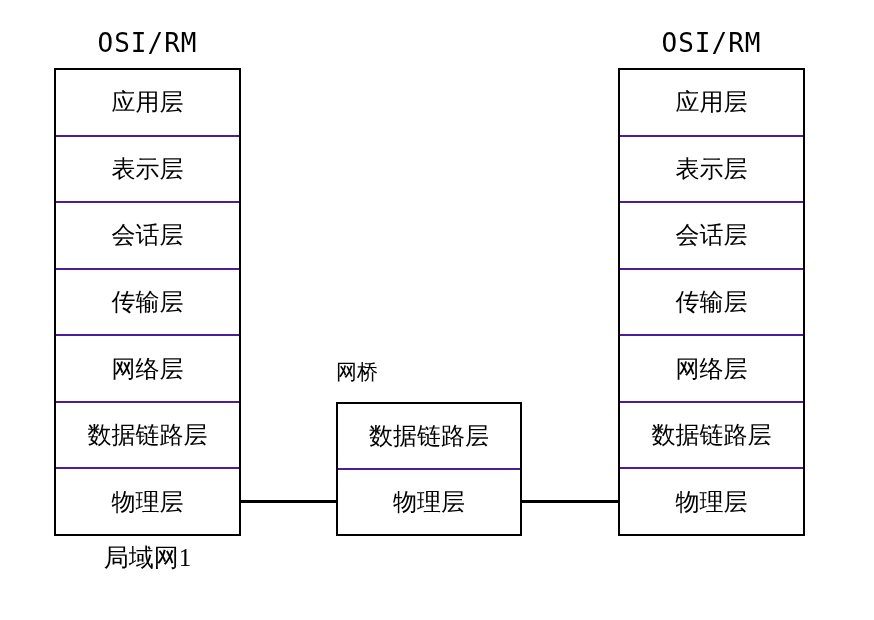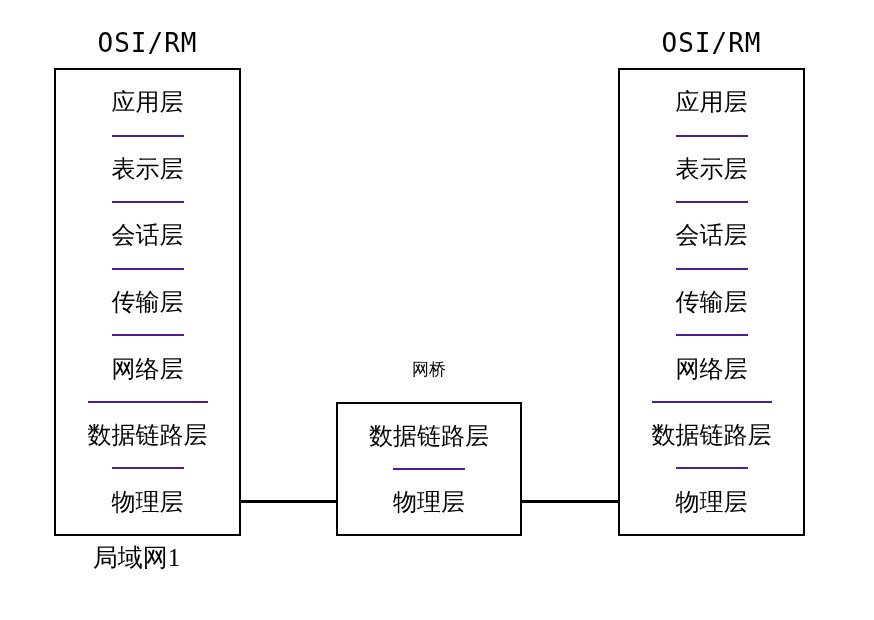--- a/index.html
+++ b/index.html
@@ -19,33 +19,32 @@
   .stack-title {
     position: absolute;
     text-align: center;
     font-size: 26px;
     font-family: "DejaVu Sans Mono", "Liberation Mono", monospace;
     letter-spacing: 1px;
     white-space: nowrap;
   }
   .cn-title {
     position: absolute;
-    text-align: center;
-    font-size: 17px;
+    text-align: left;
+    font-size: 21px;
     font-family: "Liberation Serif", "DejaVu Serif", serif;
     white-space: nowrap;
   }
   .stack {
     position: absolute;
     display: flex;
     flex-direction: column;
     border: 2px solid #000000;
     box-sizing: border-box;
     background: #ffffff;
-    align-items: center;
   }
   .cell {
     flex: 1;
     display: flex;
     align-items: center;
     justify-content: center;
     font-size: 24px;
     border-top: 2px solid #4c1d95;
     white-space: nowrap;
   }
@@ -57,21 +56,21 @@
   .stack-bridge{ left: 336px; top: 402px; width: 186px; height: 134px; }
   .title-left  { left: 54px;  top: 28px;  width: 187px; }
   .title-right { left: 618px; top: 28px;  width: 187px; }
   .title-bridge{ left: 336px; top: 358px; width: 186px; }
   .caption {
     position: absolute;
     text-align: center;
     font-size: 25px;
     white-space: nowrap;
   }
-  .caption-left  { left: 43px;  top: 541px; width: 187px; }
+  .caption-left  { left: 54px;  top: 541px; width: 187px; }
   .caption-right { left: 618px; top: 541px; width: 187px; }
   .hline {
     position: absolute;
     height: 3px;
     background: #000000;
     top: 500px;
   }
   .hline-left  { left: 241px; width: 95px; }
   .hline-right { left: 522px; width: 96px; }
 </style>

